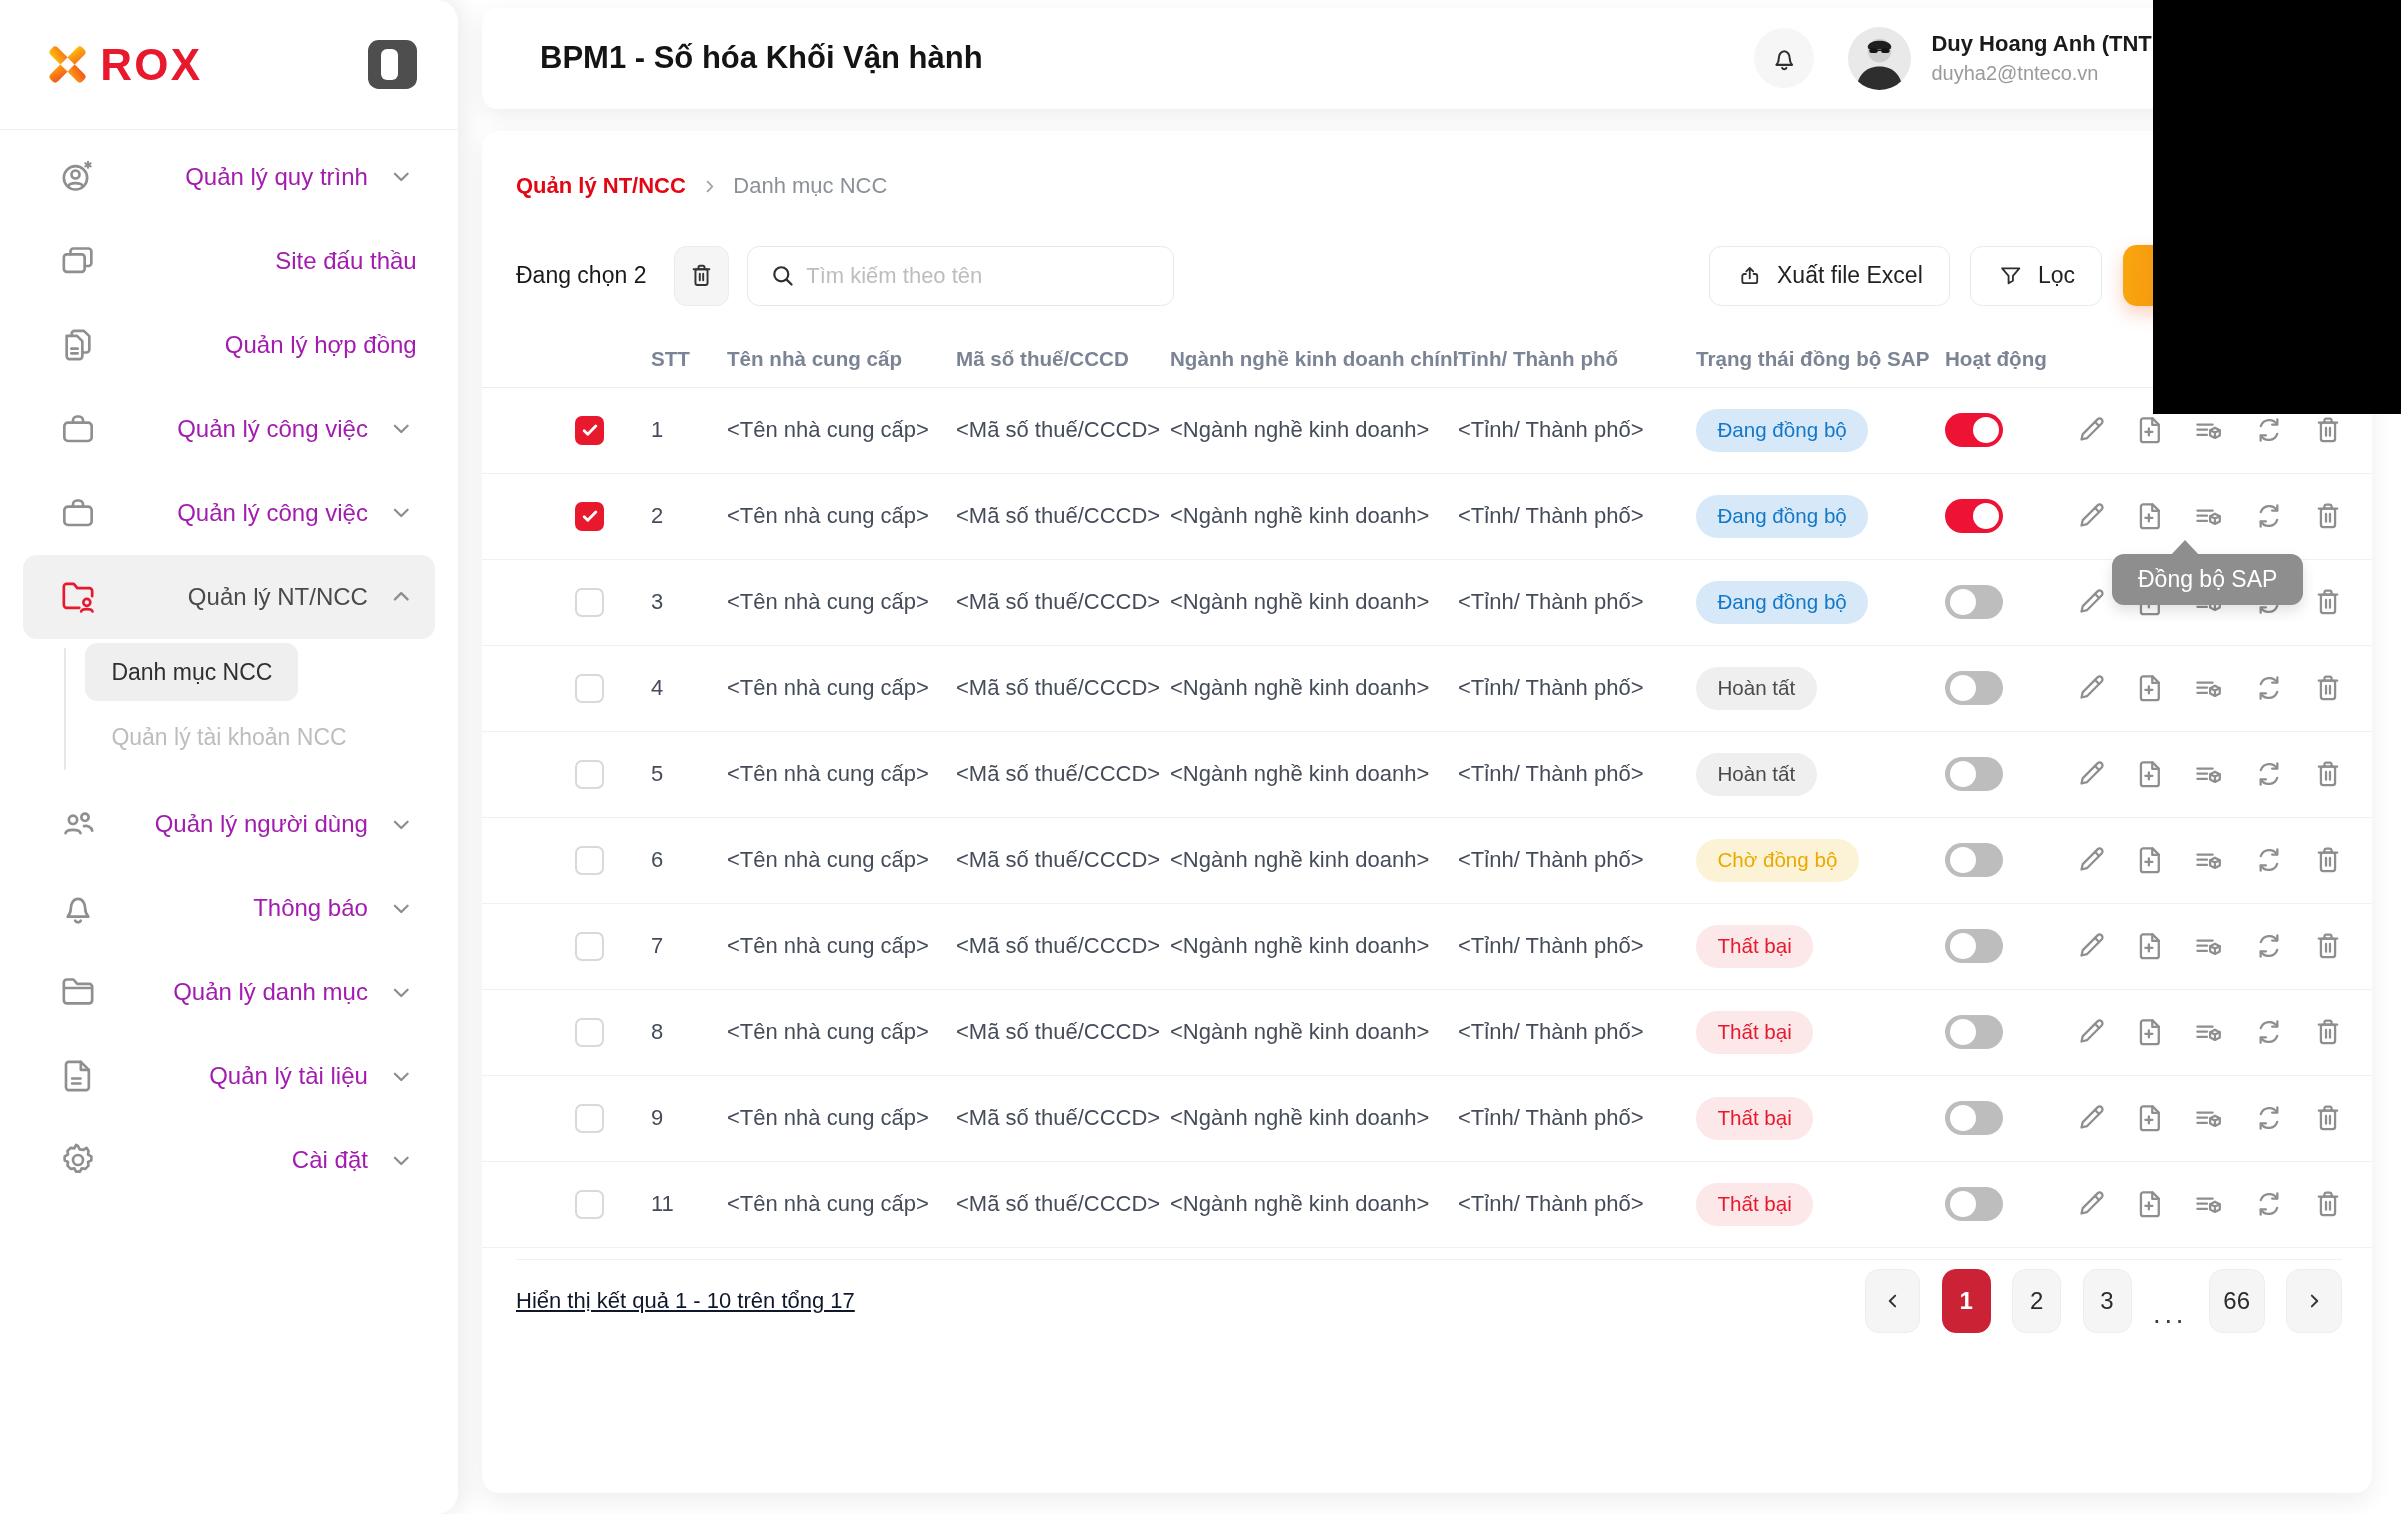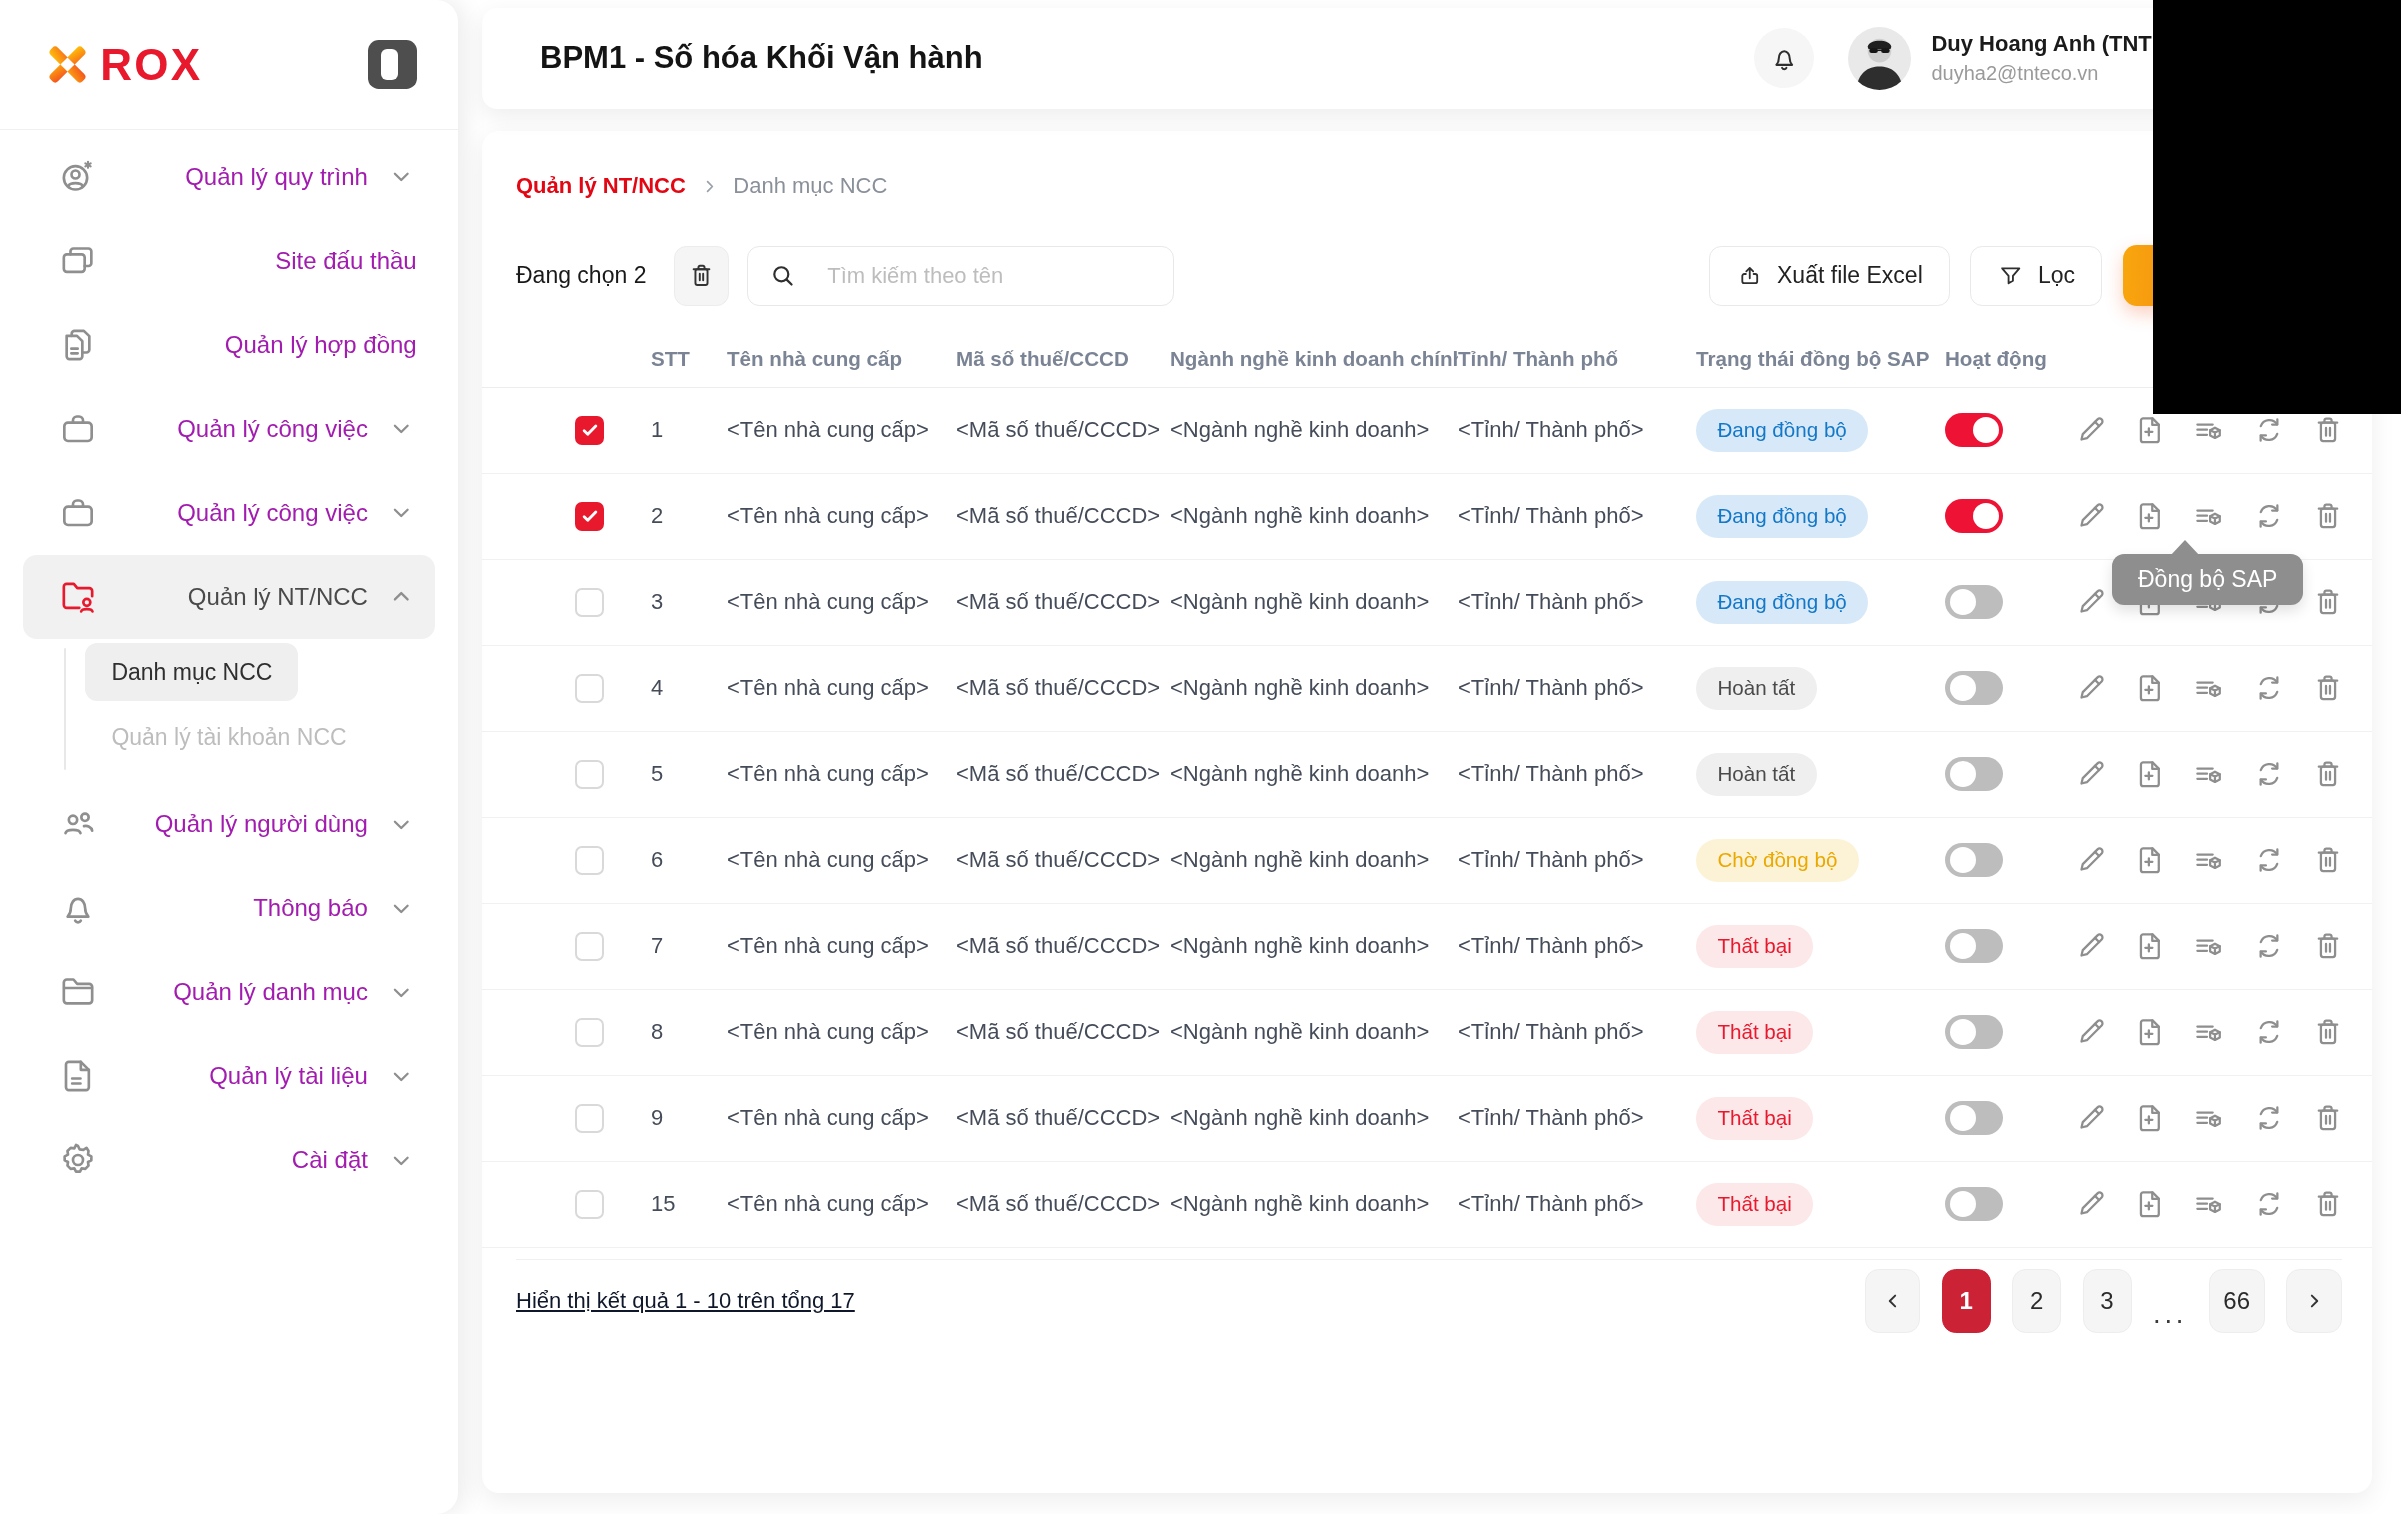--- a/index.html
+++ b/index.html
@@ -56,21 +56,21 @@
   .bc-active{color:#e30613;font-weight:600;cursor:pointer;}
   .bc-sep{width:23px;height:23px;color:#9aa0a8;}
   .bc-current{color:#8a9099;}
 
   .toolbar{display:flex;align-items:center;margin:44px 30.5px 0 34px;height:60px;}
   .sel-label{font-size:23px;color:#191919;margin-right:27.5px;}
   .bulk-trash{width:55px;height:60px;border-radius:12.2px;background:#f5f5f5;border:1.5px solid #ececec;
     display:flex;align-items:center;justify-content:center;cursor:pointer;color:#333;box-sizing:border-box;}
   .bulk-trash svg{width:29px;height:29px;}
   .search-wrap{margin-left:18.3px;width:427px;height:60px;border:1.5px solid #e8e8e8;border-radius:12.2px;
-    display:flex;align-items:center;padding:0 20px;box-sizing:border-box;gap:28px;color:#2f2f2f;}
+    display:flex;align-items:center;padding:0 20px;box-sizing:border-box;gap:7px;color:#2f2f2f;}
   .search-wrap svg{width:29px;height:29px;flex:0 0 29px;}
   .search{border:none;outline:none;font-size:22px;flex:1;color:#333;font-family:inherit;background:transparent;}
   .search::placeholder{color:#bdbdbd;}
   .tb-spacer{flex:1;}
   .btn-outline{height:60px;border-radius:12.2px;border:1.5px solid #e9e9e9;background:#fff;display:flex;
     align-items:center;gap:13.7px;padding:0 26px;font-size:23px;color:#222;font-weight:500;cursor:pointer;
     font-family:inherit;box-sizing:border-box;}
   .btn-outline svg{width:27.5px;height:27.5px;color:#2f2f2f;}
   .btn-outline + .btn-outline{margin-left:20px;}
   .btn-primary{height:61px;border:none;border-radius:13.7px;margin-left:21.4px;padding:0 30.5px;display:flex;
@@ -826,21 +826,21 @@
                 <use href="#sym-trash"></use>
               </svg></button>
     </div>
   </div>
         <div class="grid trow">
     <div class="cell" style="overflow:visible">
       <span class="cbx">
         
       </span>
     </div>
-    <div class="cell c-stt">15</div>
+    <div class="cell c-stt">11</div>
     <div class="cell c-name">&lt;Tên nhà cung cấp&gt;</div>
     <div class="cell c-tax">&lt;Mã số thuế/CCCD&gt;</div>
     <div class="cell c-ind">&lt;Ngành nghề kinh doanh&gt;</div>
     <div class="cell c-city">&lt;Tỉnh/ Thành phố&gt;</div>
     <div class="cell" style="overflow:visible">
       <span class="pill" style="background: rgb(252, 231, 233); color: rgb(232, 25, 45);">Thất bại</span>
     </div>
     <div class="cell c-act">
       <span class="tgl">
               <span class="knob"></span>

